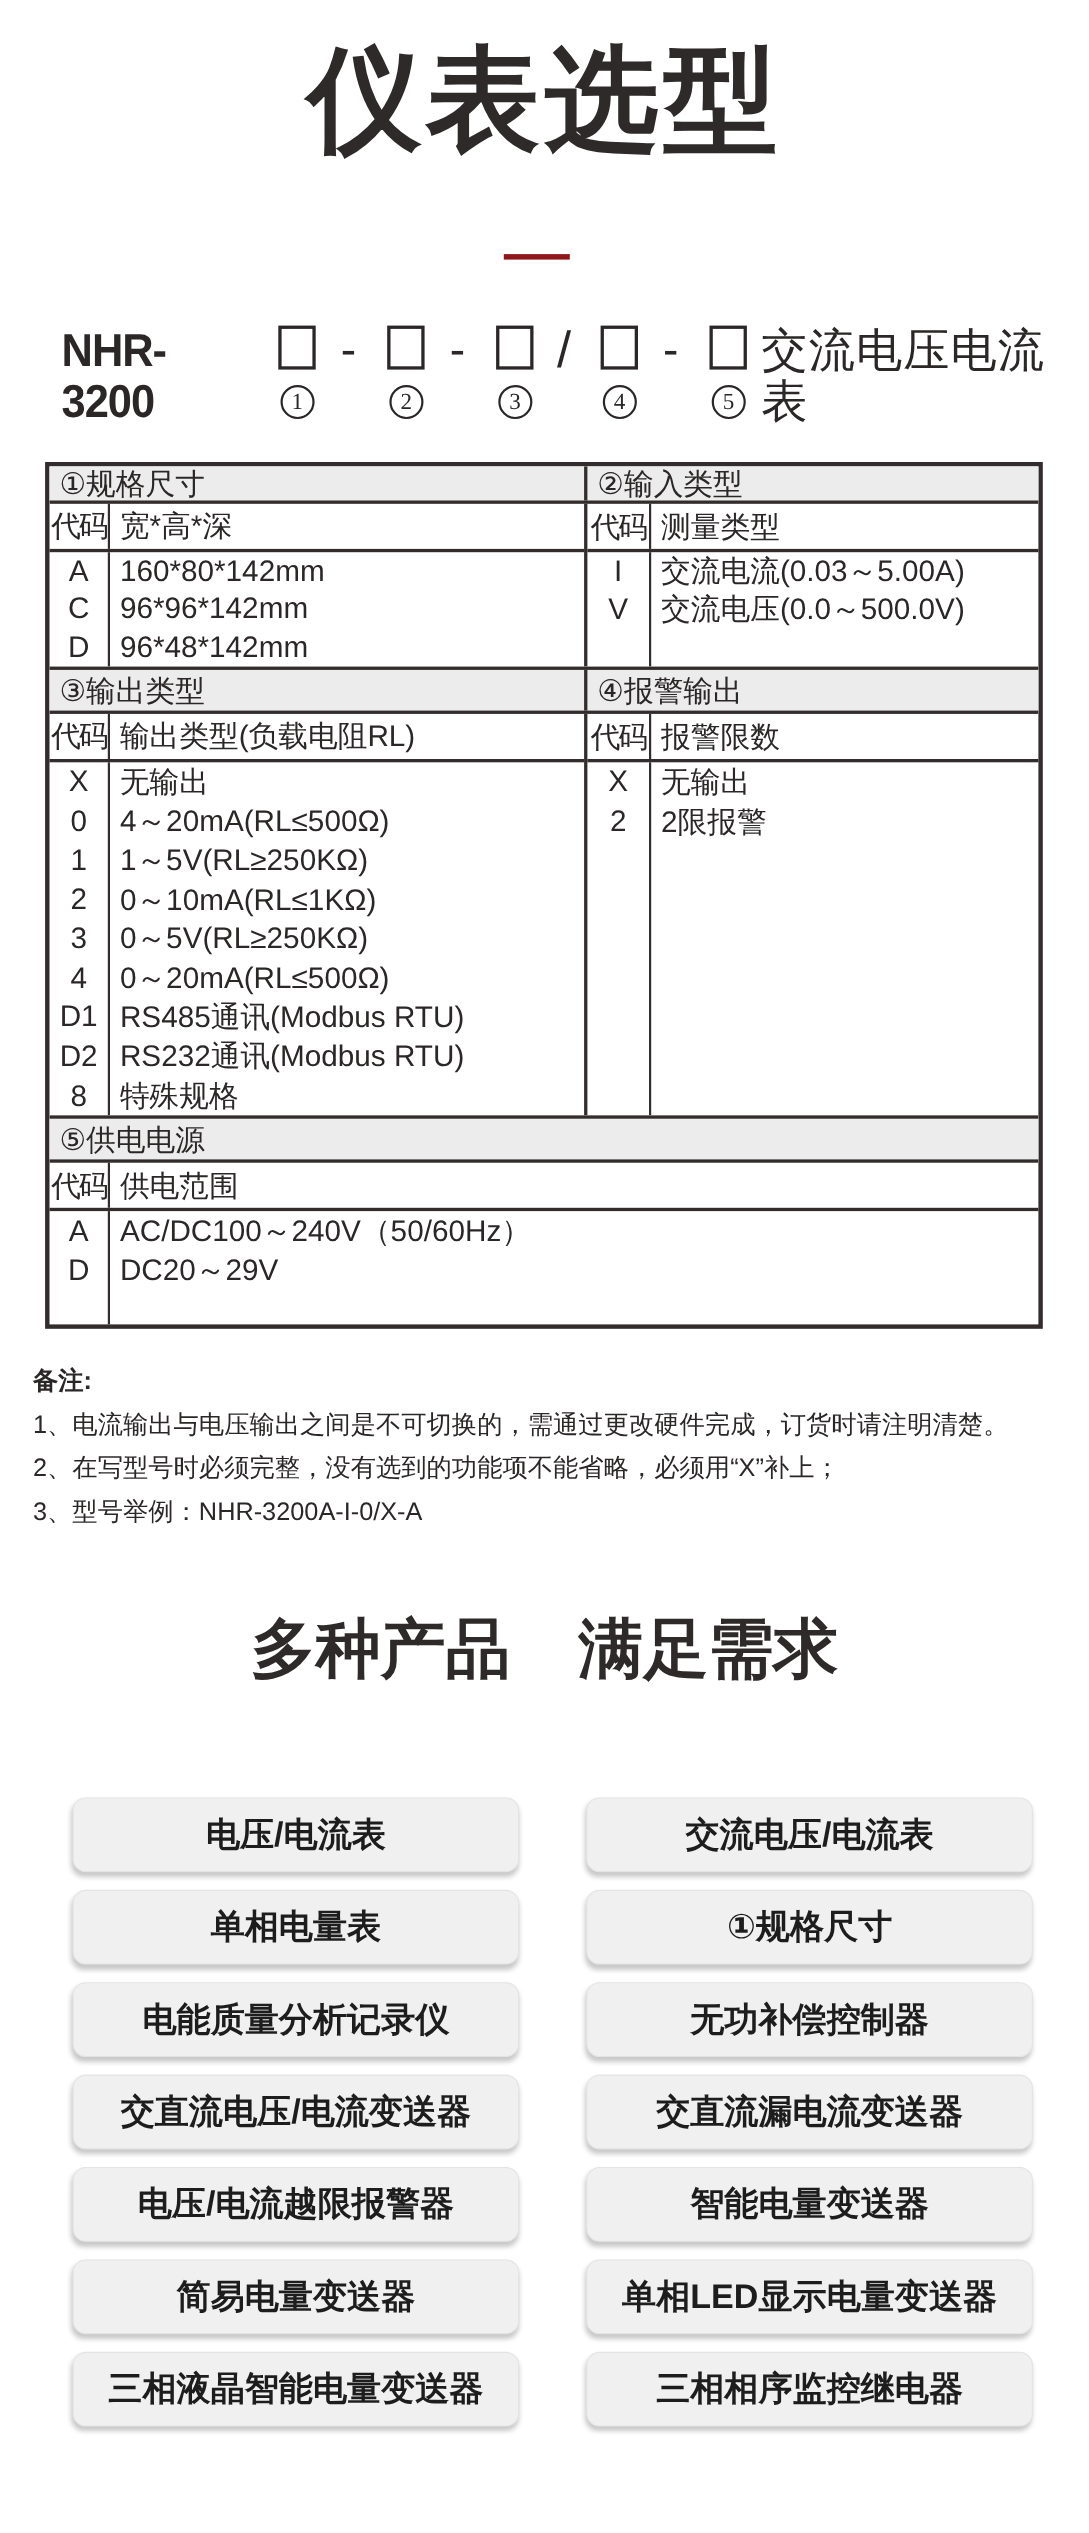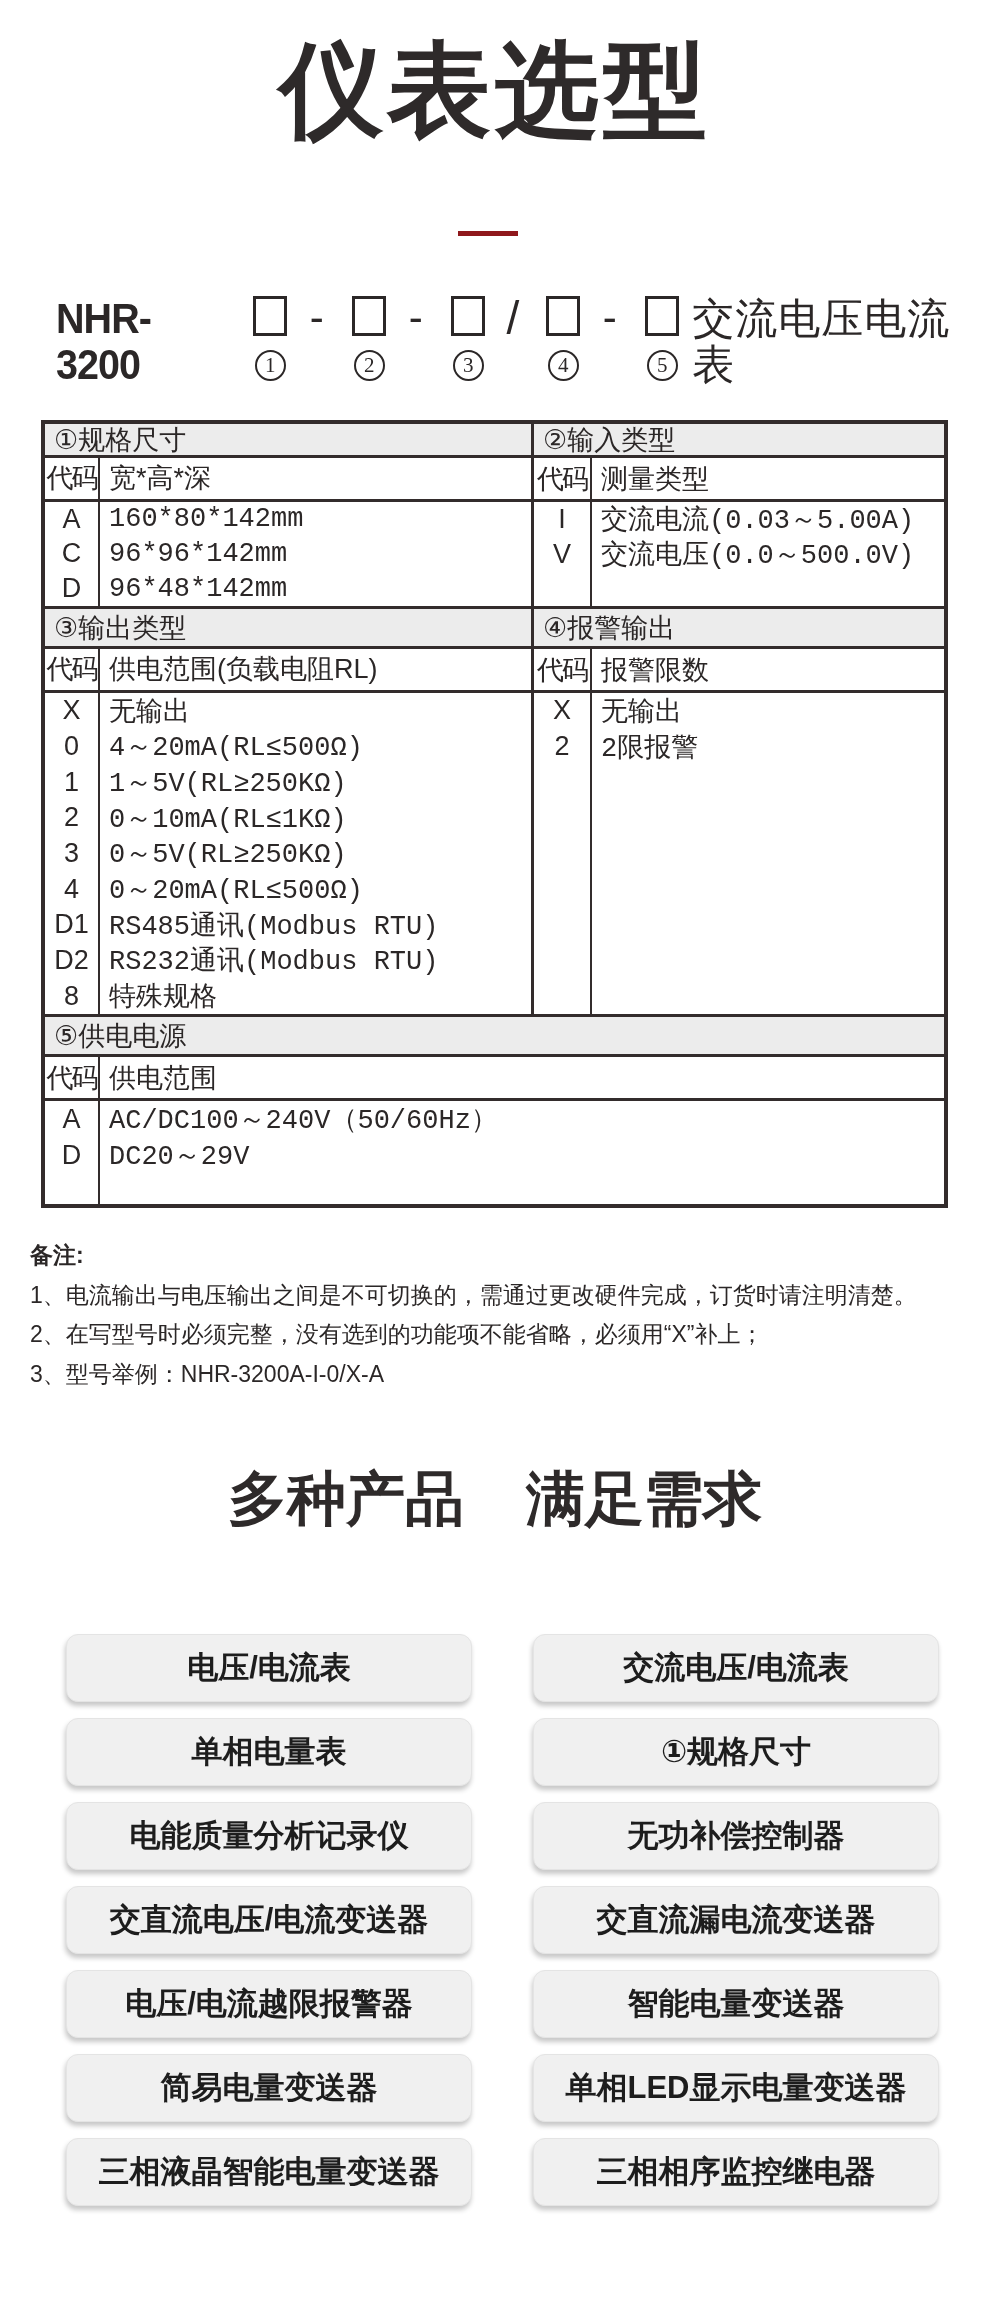--- a/index.html
+++ b/index.html
@@ -40,21 +40,21 @@
   .sect-body .half.right{flex:1;border-right:none;}
 
   .subrow{display:flex;border-bottom:3px solid #332c2c;box-sizing:border-box;height:44px;font-weight:500;}
   .subrow .codecell{width:55px;border-right:2px solid #332c2c;box-sizing:border-box;
                     display:flex;align-items:center;justify-content:center;letter-spacing:-2px;}
   .subrow .desccell{flex:1;display:flex;align-items:center;padding-left:9px;}
 
   .rows{display:flex;flex:1;box-sizing:border-box;}
   .rows .codecol{width:55px;border-right:2px solid #332c2c;box-sizing:border-box;
                  display:flex;flex-direction:column;}
-  .rows .desccol{flex:1;display:flex;flex-direction:column;font-family:Liberation Mono, monospace;}
+  .rows .desccol{flex:1;display:flex;flex-direction:column;}
   .rows .c{display:flex;align-items:center;justify-content:center;}
   .rows .d{display:flex;align-items:center;padding-left:9px;white-space:nowrap;}
   .s1 .c,.s1 .d{height:34.7px;}
   .s3 .c,.s3 .d{height:35.7px;}
   .s5 .c,.s5 .d{height:36px;}
 
   
   .notes{position:absolute;left:30px;top:1236px;width:930px;font-size:23px;line-height:39.5px;}
   .notes .label{font-weight:700;}
   .notes .item{font-weight:500;}
@@ -154,21 +154,21 @@
 
     <div class="band mid">
       <div class="half-l">③输出类型</div>
       <div class="half-r">④报警输出</div>
     </div>
 
     <div class="sect-body" style="height:365px;">
       <div class="half">
         <div class="subrow">
           <div class="codecell">代码</div>
-          <div class="desccell">供电范围(负载电阻RL)</div>
+          <div class="desccell">输出类型(负载电阻RL)</div>
         </div>
         <div class="rows s3">
           <div class="codecol">
             <div class="c">X</div>
             <div class="c">0</div>
             <div class="c">1</div>
             <div class="c">2</div>
             <div class="c">3</div>
             <div class="c">4</div>
             <div class="c">D1</div>

